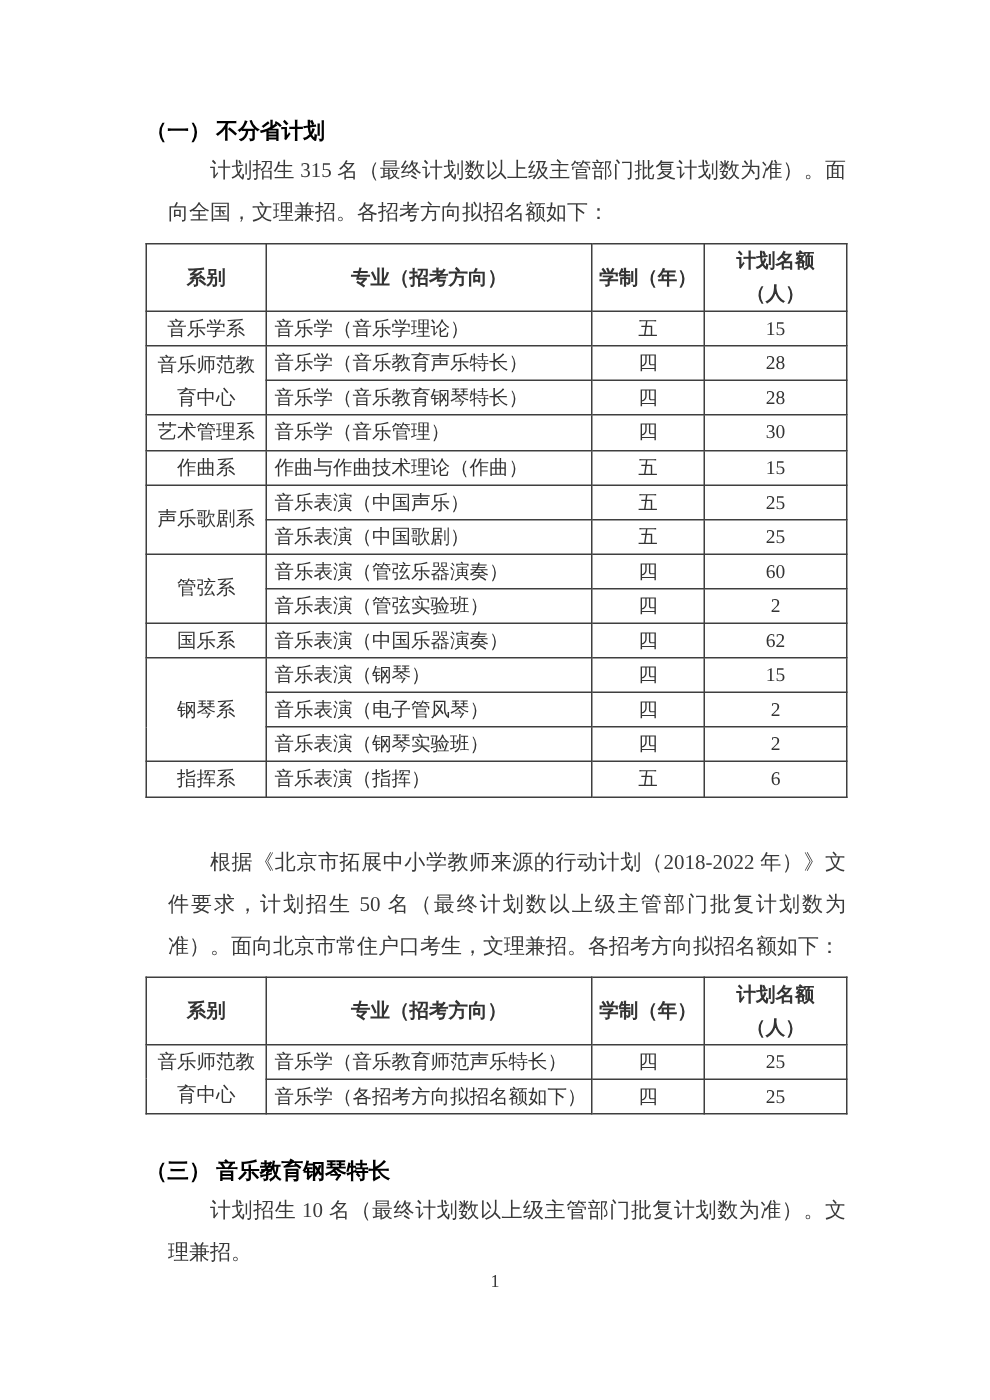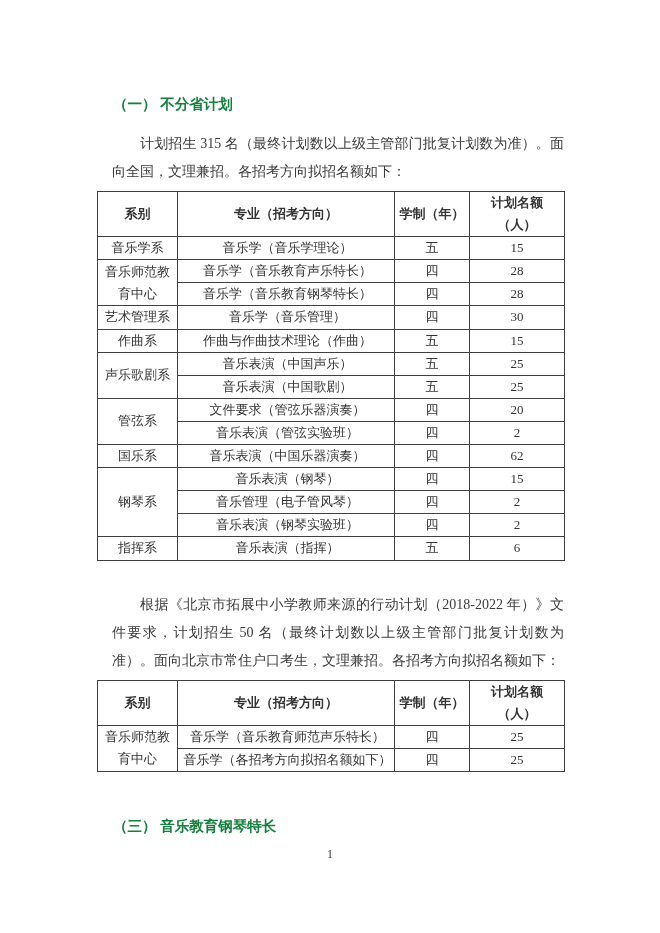--- a/index.html
+++ b/index.html
@@ -21,22 +21,22 @@
     text-align: center;
     letter-spacing: 1.5px;
     color: #2d2d2d;
     margin: 0 0 31px 0;
   }
 
   .section { margin: 0; }
   .sec-heading {
     font-size: 14.5px;
     font-weight: bold;
-    color: #15803d;
-    margin: 16px;
+    color: #000000;
+    margin: 0;
     line-height: 20px;
   }
   .sec-para {
     font-size: 14px;
     line-height: 28px;
     text-align: justify;
     text-indent: 2em;
     color: #3a3a3a;
     margin: 3px 0 5px 15px;
   }
@@ -52,21 +52,21 @@
   table.plan-table td {
     border: 1px solid #3f3f3f;
     height: 23px;
     padding: 0 2px;
     text-align: center;
     vertical-align: middle;
     line-height: 1.7;
     overflow: hidden;
   }
   table.plan-table th { font-weight: bold; }
-  table.plan-table td.major-cell { text-align: center; padding-left: 5px; margin-left: 48px; }
+  table.plan-table td.major-cell { text-align: left; padding-left: 5px; margin-left: 48px; }
 
   .gap-after-table1 { height: 27px; }
   .gap-after-table2 { height: 28px; }
 
   .page-number {
     position: absolute;
     top: 847px; left: 0; right: 0;
     text-align: center;
     font-size: 12px;
     color: #3a3a3a;
@@ -151,43 +151,43 @@
             <td>五</td>
             <td>25</td>
           </tr>
           <tr>
             <td class="major-cell">音乐表演（中国歌剧）</td>
             <td>五</td>
             <td>25</td>
           </tr>
           <tr>
             <td rowspan="2">管弦系</td>
-            <td class="major-cell">文件要求（管弦乐器演奏）</td>
-            <td>四</td>
-            <td>20</td>
+            <td class="major-cell">音乐表演（管弦乐器演奏）</td>
+            <td>四</td>
+            <td>60</td>
           </tr>
           <tr>
             <td class="major-cell">音乐表演（管弦实验班）</td>
             <td>四</td>
             <td>2</td>
           </tr>
           <tr>
             <td>国乐系</td>
             <td class="major-cell">音乐表演（中国乐器演奏）</td>
             <td>四</td>
             <td>62</td>
           </tr>
           <tr>
             <td rowspan="3">钢琴系</td>
             <td class="major-cell">音乐表演（钢琴）</td>
             <td>四</td>
             <td>15</td>
           </tr>
           <tr>
-            <td class="major-cell">音乐管理（电子管风琴）</td>
+            <td class="major-cell">音乐表演（电子管风琴）</td>
             <td>四</td>
             <td>2</td>
           </tr>
           <tr>
             <td class="major-cell">音乐表演（钢琴实验班）</td>
             <td>四</td>
             <td>2</td>
           </tr>
           <tr>
             <td>指挥系</td>
@@ -232,18 +232,19 @@
             <td>25</td>
           </tr>
         </tbody>
       </table>
     </div>
 
     <div class="gap-after-table2"></div>
 
     <div class="section">
       <div class="sec-heading">（三） 音乐教育钢琴特长</div>
+      <div class="sec-para">计划招生 10 名（最终计划数以上级主管部门批复计划数为准）。文理兼招。</div>
     </div>
 
   </div>
 
   <div class="page-number">1</div>
 </div>
 
 </body></html>

